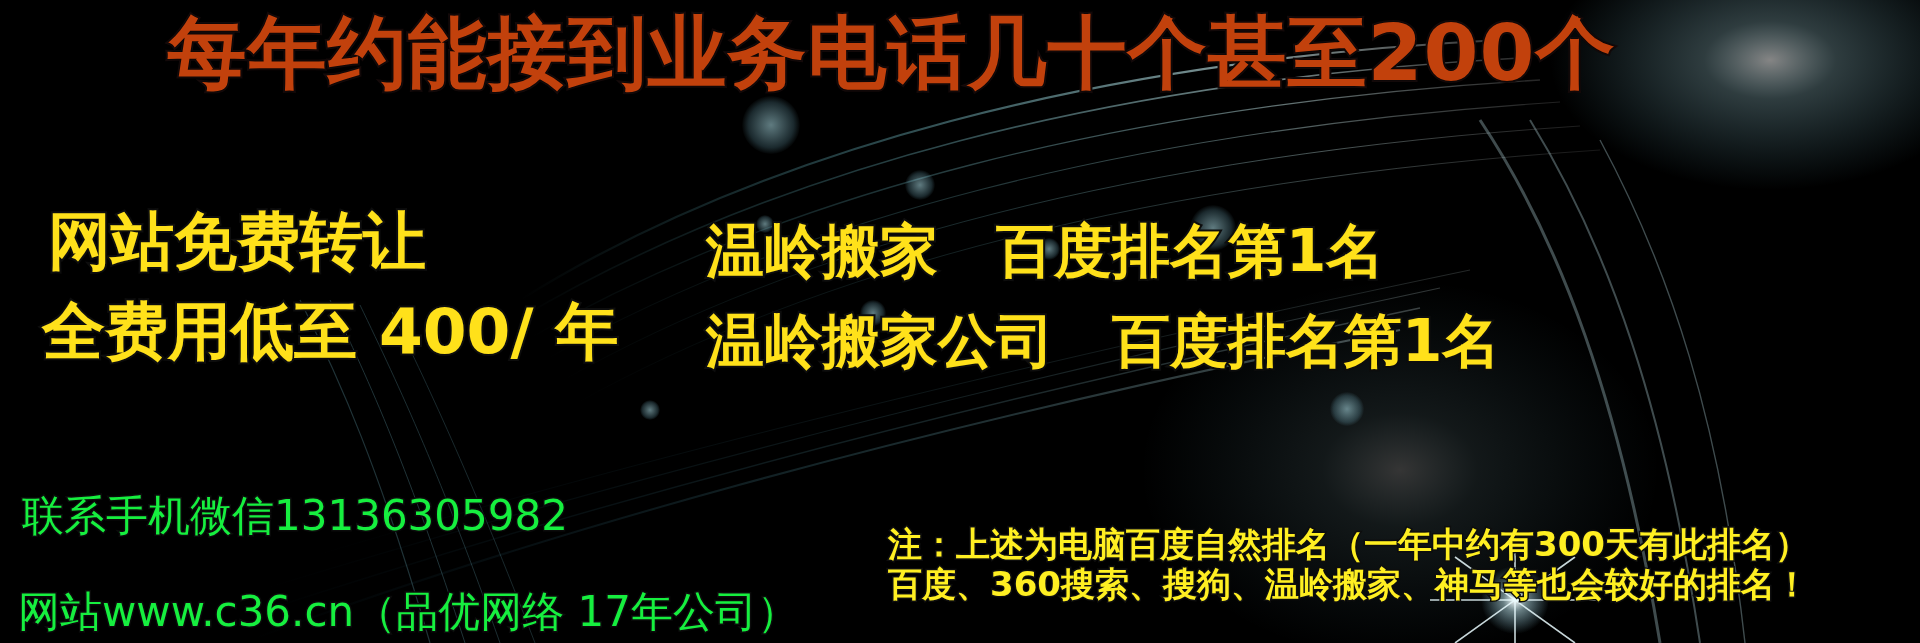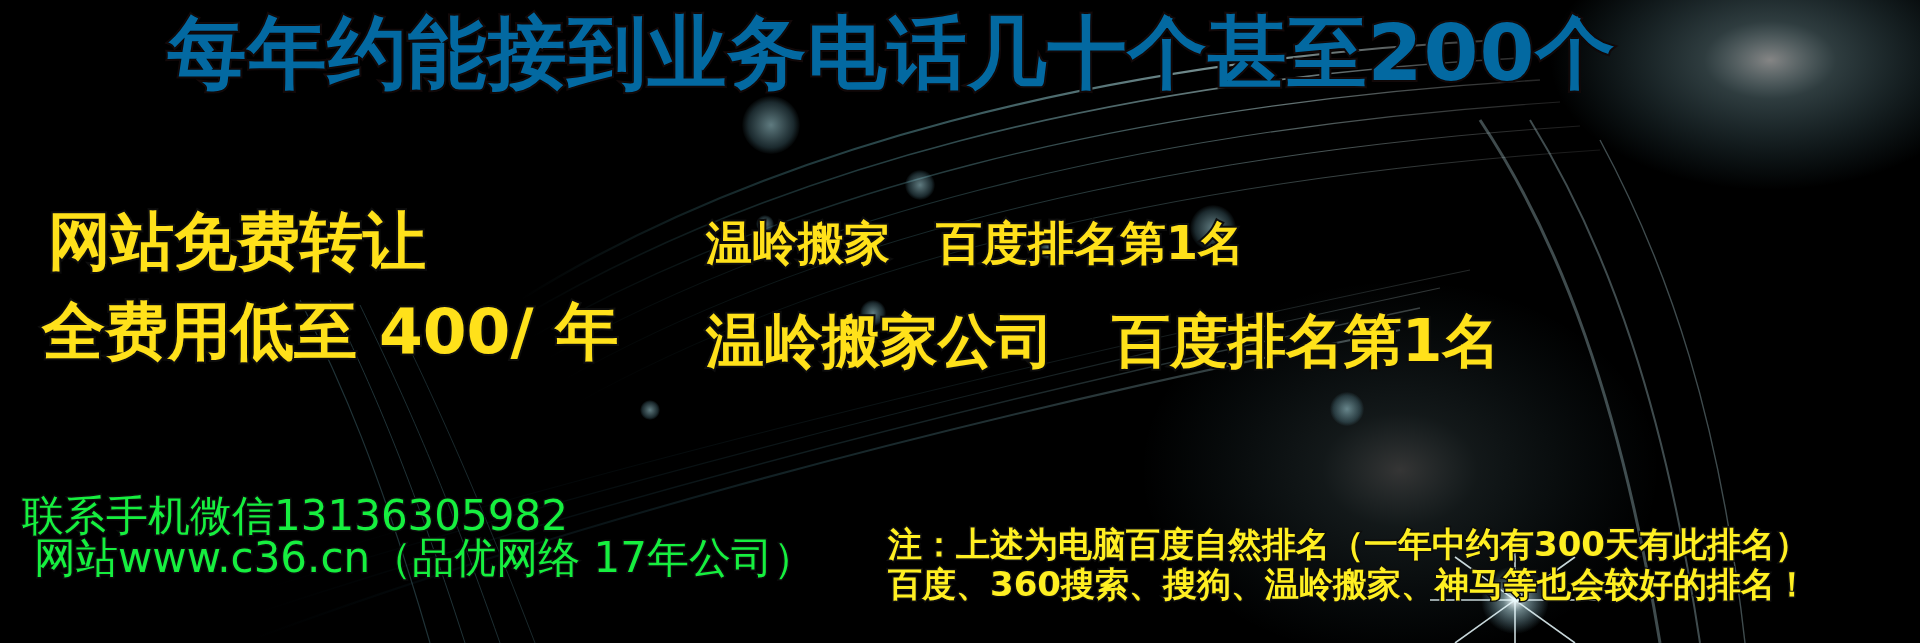--- a/index.html
+++ b/index.html
@@ -38,48 +38,48 @@
 
   
   .star{ position:absolute; pointer-events:none; }
 
   
   .layer{ position:absolute; }
 
   .headline{
     top:14px; left:0; width:1783px; text-align:center;
     font-size:79px; font-weight:bold; letter-spacing:1px;
-    color:#0369a1;
+    color:#c2410c;
     line-height:1.0;
     -webkit-text-stroke:4px #140a0a;
     paint-order: stroke fill;
     text-shadow: 0 0 2px #000;
   }
 
   .yellowbig{
     font-size:63px; font-weight:bold; color:#ffe11a;
     -webkit-text-stroke:4px #0d0d0d;
     paint-order: stroke fill;
     white-space:nowrap;
     margin-top:31px;
   }
   .left-l1{ top:168px; left:48px; }
   .left-l2{ top:258px; left:42px; }
 
-  .right-l1{ top:182px; left:706px; font-size:46px; }
+  .right-l1{ top:182px; left:706px; font-size:58px; }
   .right-l2{ top:272px; left:706px; font-size:58px; }
 
   .green{
     color:#16ef3f; font-weight:normal; font-size:42px;
     -webkit-text-stroke:3px #0b0b0b;
     paint-order: stroke fill;
     white-space:nowrap;
   }
   .g1{ top:488px; left:22px; }
-  .g2{ top:530px; left:18px;margin-left:16px; }
+  .g2{ top:584px; left:18px; }
 
   .note{
     color:#ffef22; font-weight:bold; font-size:34px;
     -webkit-text-stroke:3px #0e0e0e;
     paint-order: stroke fill;
     white-space:nowrap;
   }
   .n1{ top:522px; left:888px; }
   .n2{ top:562px; left:888px; }
 </style>

